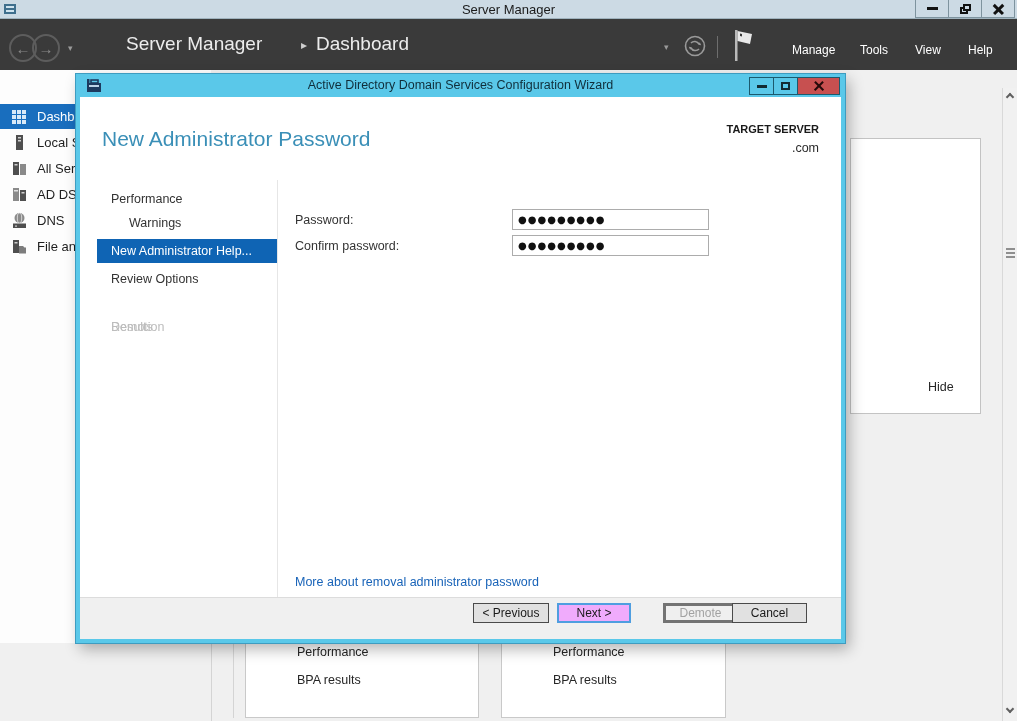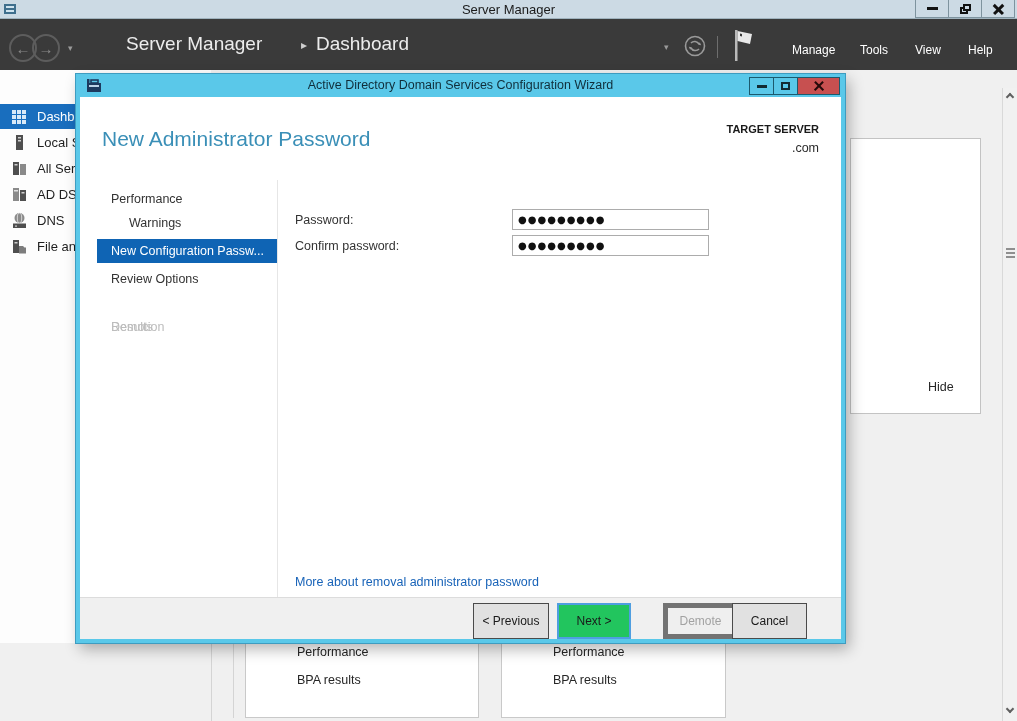--- a/index.html
+++ b/index.html
@@ -84,24 +84,24 @@
   .nav-item.sel{background:#0f64b4;color:#fff;cursor:default;}
   .nav-item.dis{color:#bdbdbd;cursor:default;}
   .dlg-divider{left:197px;top:83px;width:1px;height:430px;background:#e6e6e6;}
 
   .f-label{left:215px;font-size:12.5px;color:#333;}
   .pw{left:432px;width:197px;height:21px;border:1px solid #acacac;background:#fff;
     font-size:10px;letter-spacing:1px;color:#111;padding:0 5px;font-family:"DejaVu Sans",sans-serif;}
   .dlg-link{left:215px;top:478px;font-size:12.5px;color:#1863b8;cursor:pointer;}
 
   .dlg-footer{left:4px;top:523px;width:761px;height:42px;background:#f0f0f0;border-top:1px solid #dcdcdc;}
-  .btn{position:absolute;top:5px;height:36px;font-size:12px;color:#1a1a1a;background:#e1e1e1;
+  .btn{position:absolute;top:5px;height:20px;font-size:12px;color:#1a1a1a;background:#e1e1e1;
     border:1px solid #4a4a4a;display:flex;align-items:center;justify-content:center;cursor:pointer;}
-  .btn.default{background:#22c55e;border:2px solid #4f9ee0;}
-  .btn.disabled{background:#efefef;border:5px solid #737373;color:#a2a2a2;cursor:default;}
+  .btn.default{background:#f0abfc;border:2px solid #4f9ee0;}
+  .btn.disabled{background:#efefef;border:3px solid #737373;color:#a2a2a2;cursor:default;}
 </style>
 </head>
 <body>
 
 <div class="screen">
 
   <div class="abs titlebar">
     <span class="abs app-ico">
       <svg width="14" height="14">
           <rect x="1" y="2" width="12" height="10" fill="#3f6f8d"></rect>
@@ -283,21 +283,21 @@
     </div>
 
     <div class="abs dlg-body">
       <div class="abs dlg-heading">New Administrator Password</div>
       <div class="abs tgt-label">TARGET SERVER</div>
       <div class="abs tgt-domain">.com</div>
 
       <div class="abs dlg-nav">
         <div class="nav-item" style="top:0;">Performance</div>
         <div class="nav-item indent" style="top:24px;">Warnings</div>
-        <div class="nav-item sel" style="top:52px;">New Configuration Passw...</div>
+        <div class="nav-item sel" style="top:52px;">New Administrator Help...</div>
         <div class="nav-item" style="top:80px;">Review Options</div>
         <div class="nav-item dis" style="top:92px;margin-top:36px;">Demotion</div>
         <div class="nav-item dis" style="top:128px;">Results</div>
       </div>
       <div class="abs dlg-divider"></div>
 
       <span class="abs f-label" style="top:116px;">Password:</span>
       <input class="abs pw" style="top: 112px;" type="text" readonly="" value="●●●●●●●●●">
       <span class="abs f-label" style="top:142px;">Confirm password:</span>
       <input class="abs pw" style="top: 138px;" type="text" readonly="" value="●●●●●●●●●">

